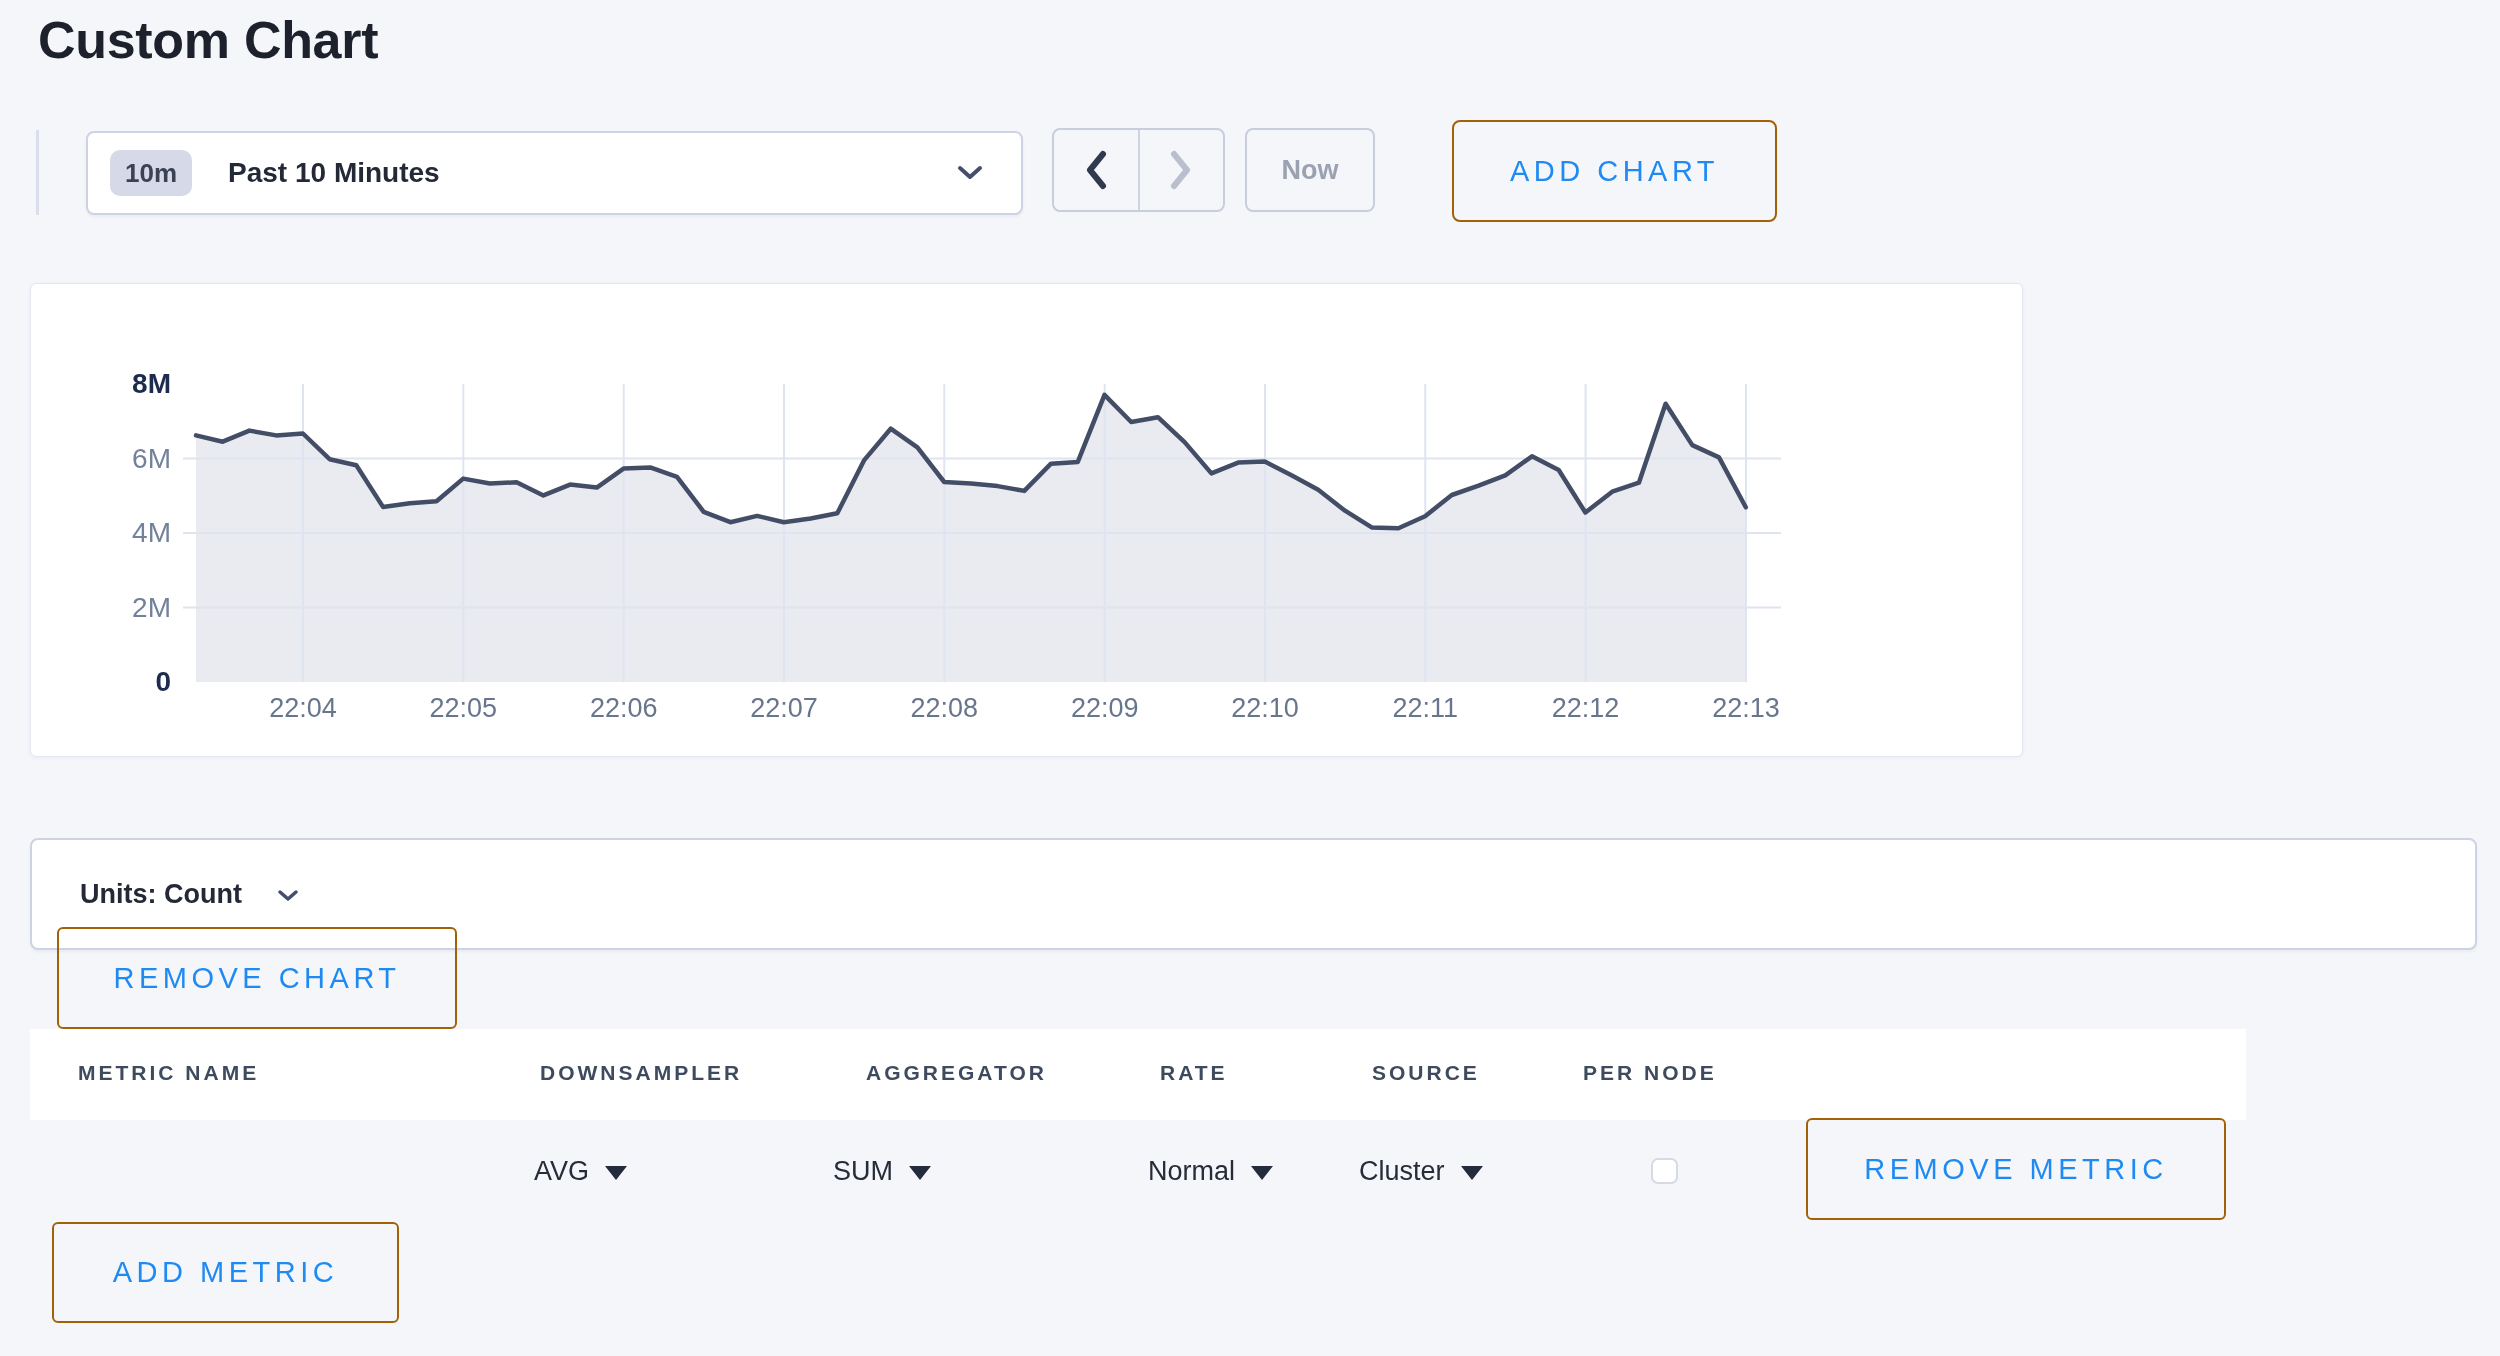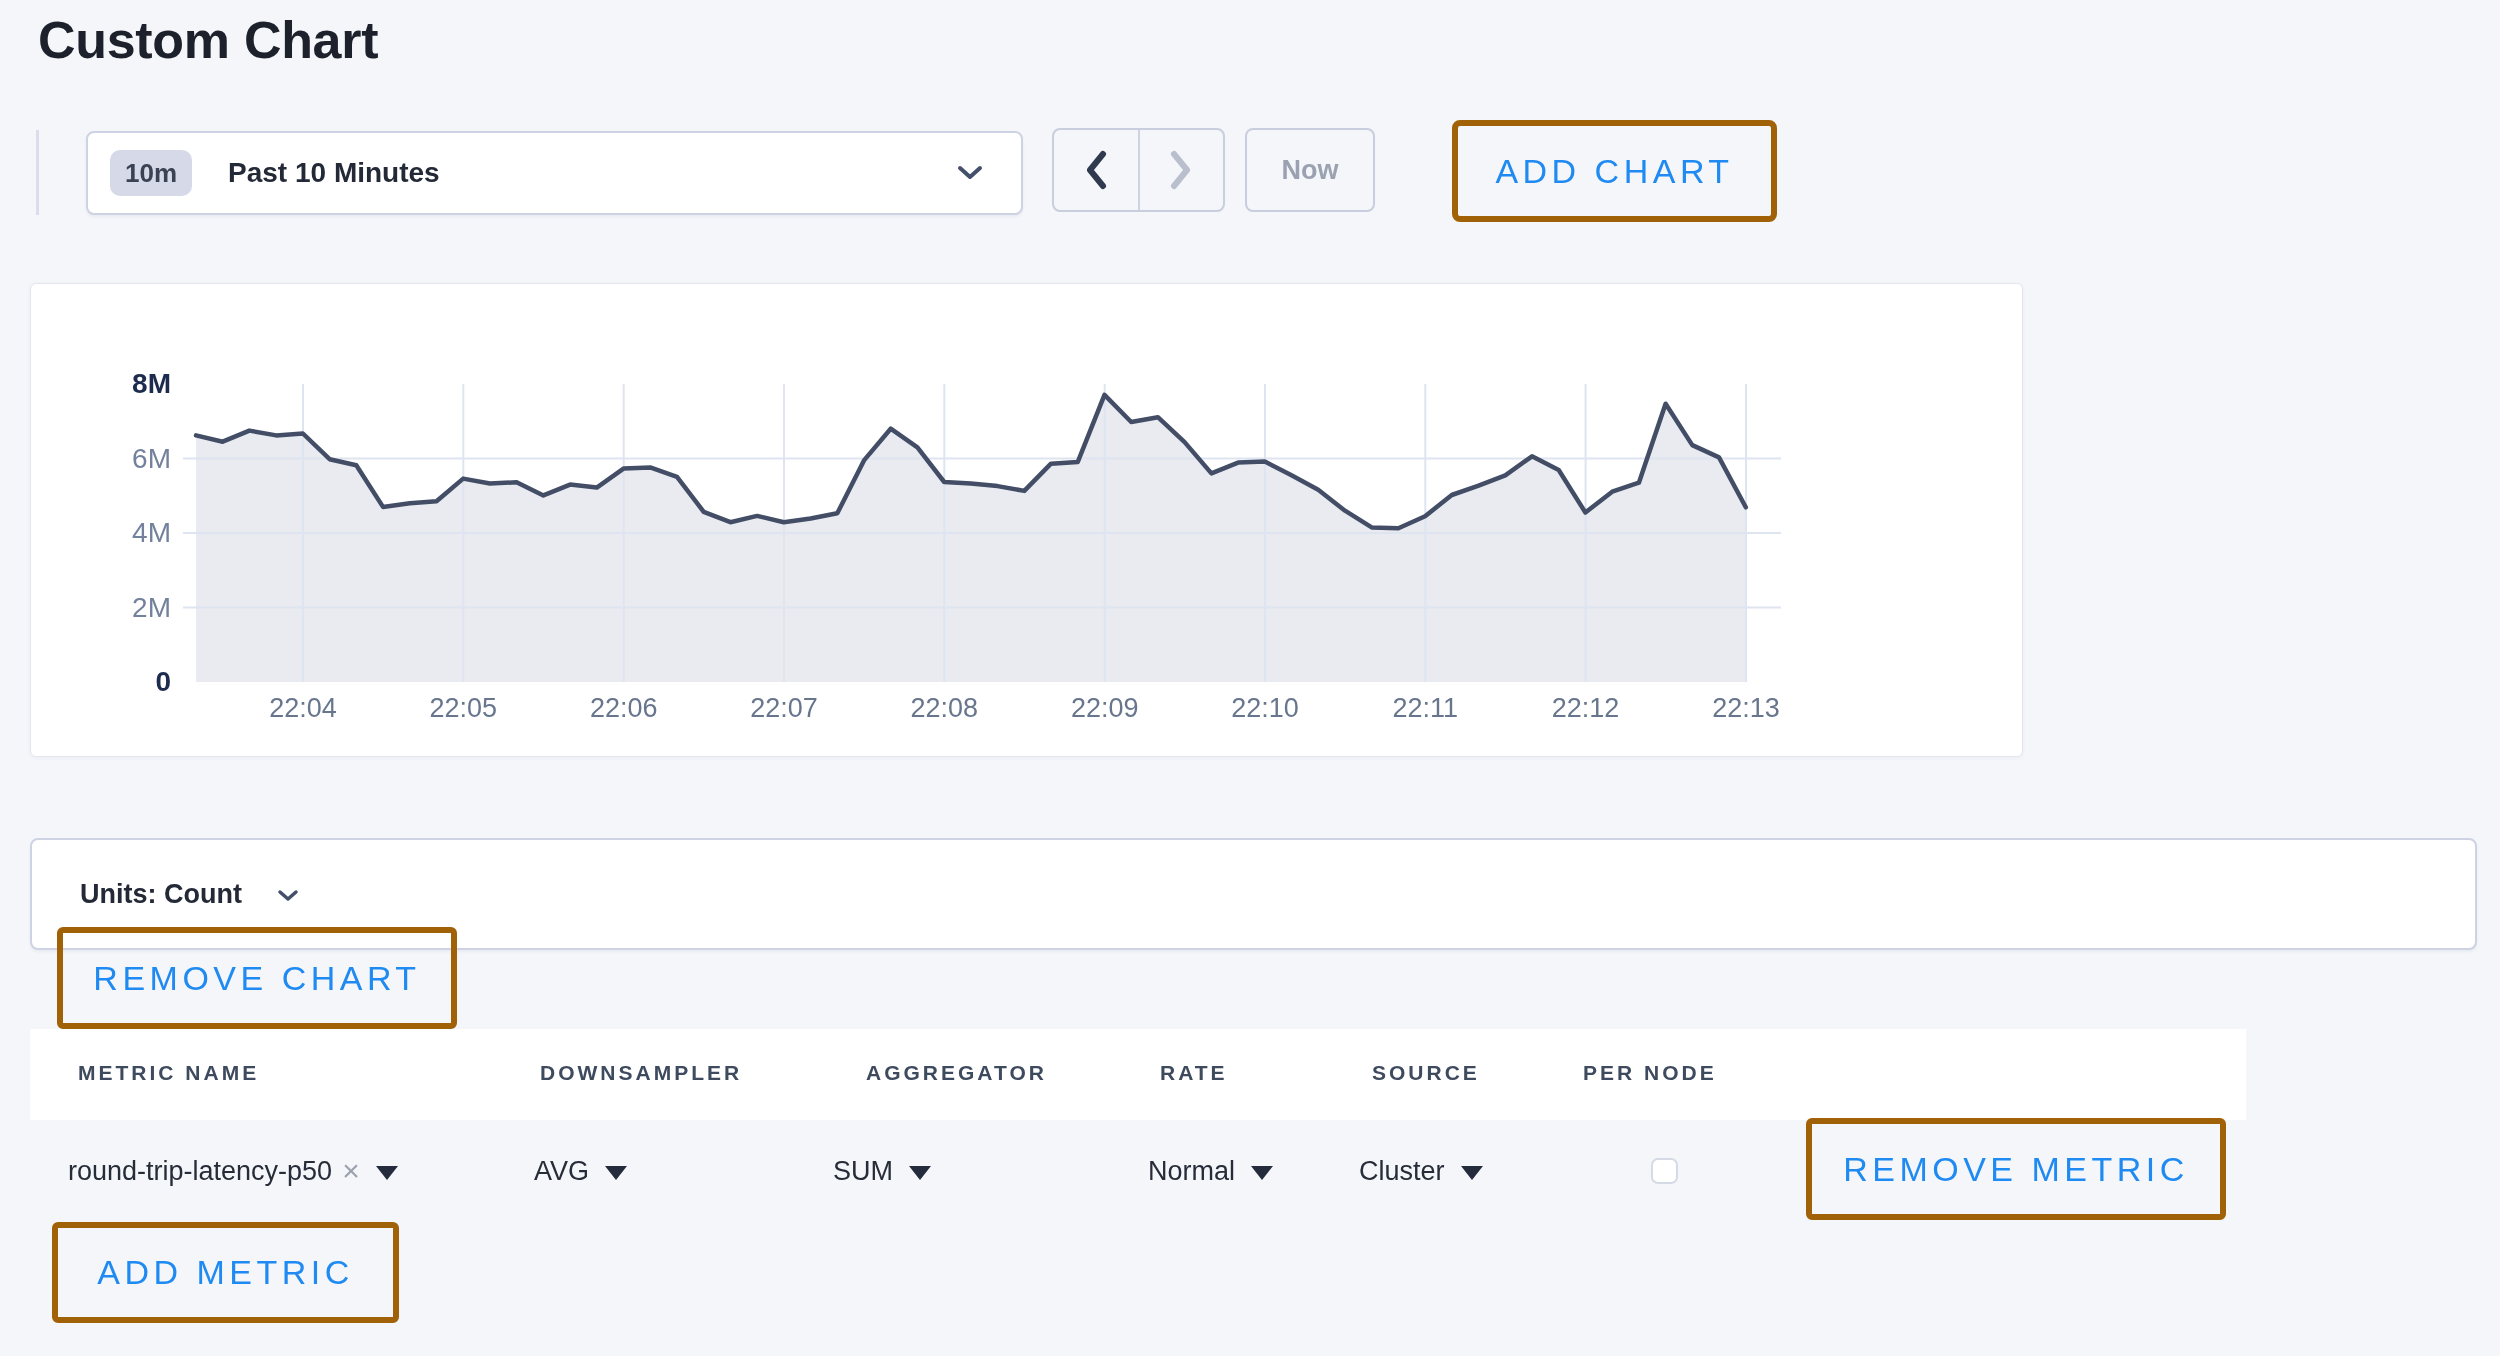--- a/index.html
+++ b/index.html
@@ -23,23 +23,23 @@
   #time-label { margin-left:36px; font-size:28px; font-weight:700; color:#232936; }
   #time-chevron { position:absolute; right:36px; top:30px; }
 
   #arrow-group { left:1052px; top:128px; width:173px; height:84px; display:flex; }
   .arrow-cell { flex:1; display:flex; align-items:center; justify-content:center; cursor:pointer; }
   .arrow-cell + .arrow-cell { border-left:2px solid #cdd3e2; }
 
   #now-button { left:1245px; top:128px; width:130px; height:84px; font-size:27px; font-weight:700; color:#9aa1b0;
                 display:flex; align-items:center; justify-content:center; cursor:default;
                 font-family:inherit; }
-  .blue-btn { color:#1f8af2; letter-spacing:4.5px; font-size:34px; font-weight:500;
+  .blue-btn { color:#1f8af2; letter-spacing:4.5px; font-size:29px; font-weight:500;
               display:flex; align-items:center; justify-content:center; cursor:pointer;
-              background:transparent; border:6px solid #a16207; border-radius:8px; font-family:inherit; }
+              background:transparent; border:2px solid #a16207; border-radius:8px; font-family:inherit; }
   #add-chart-button { left:1452px; top:120px; width:325px; height:102px; }
 
   
   #chart-card { left:30px; top:283px; width:1993px; height:474px; background:#ffffff;
                 border:1px solid #e2e6ef; border-radius:6px; box-shadow:0 1px 4px rgba(55,65,100,0.05); }
   #chart-svg { display:block; width:1825px; height:472px; }
 
   
   #units-bar { left:30px; top:838px; width:2447px; height:112px; display:flex; align-items:center; cursor:pointer; }
   #units-label { margin-left:48px; font-size:27px; font-weight:700; color:#232936; }
@@ -150,25 +150,20 @@
 <div class="abs" id="table-head">
   <span class="col-head" style="left:48px">METRIC NAME</span>
   <span class="col-head" style="left:510px">DOWNSAMPLER</span>
   <span class="col-head" style="left:836px">AGGREGATOR</span>
   <span class="col-head" style="left:1130px">RATE</span>
   <span class="col-head" style="left:1342px">SOURCE</span>
   <span class="col-head" style="left:1553px">PER NODE</span>
 </div>
 
 <div class="abs" id="metric-row">
-  <div class="cell" style="left:68px">
-    <span>round-trip-latency-p50</span>
-    <span class="close-x">×</span>
-    <span class="caret"></span>
-  </div>
   <div class="cell" style="left:534px">
     <span>AVG</span>
     <span class="caret"></span>
   </div>
   <div class="cell" style="left:833px">
     <span>SUM</span>
     <span class="caret"></span>
   </div>
   <div class="cell" style="left:1148px">
     <span>Normal</span>

